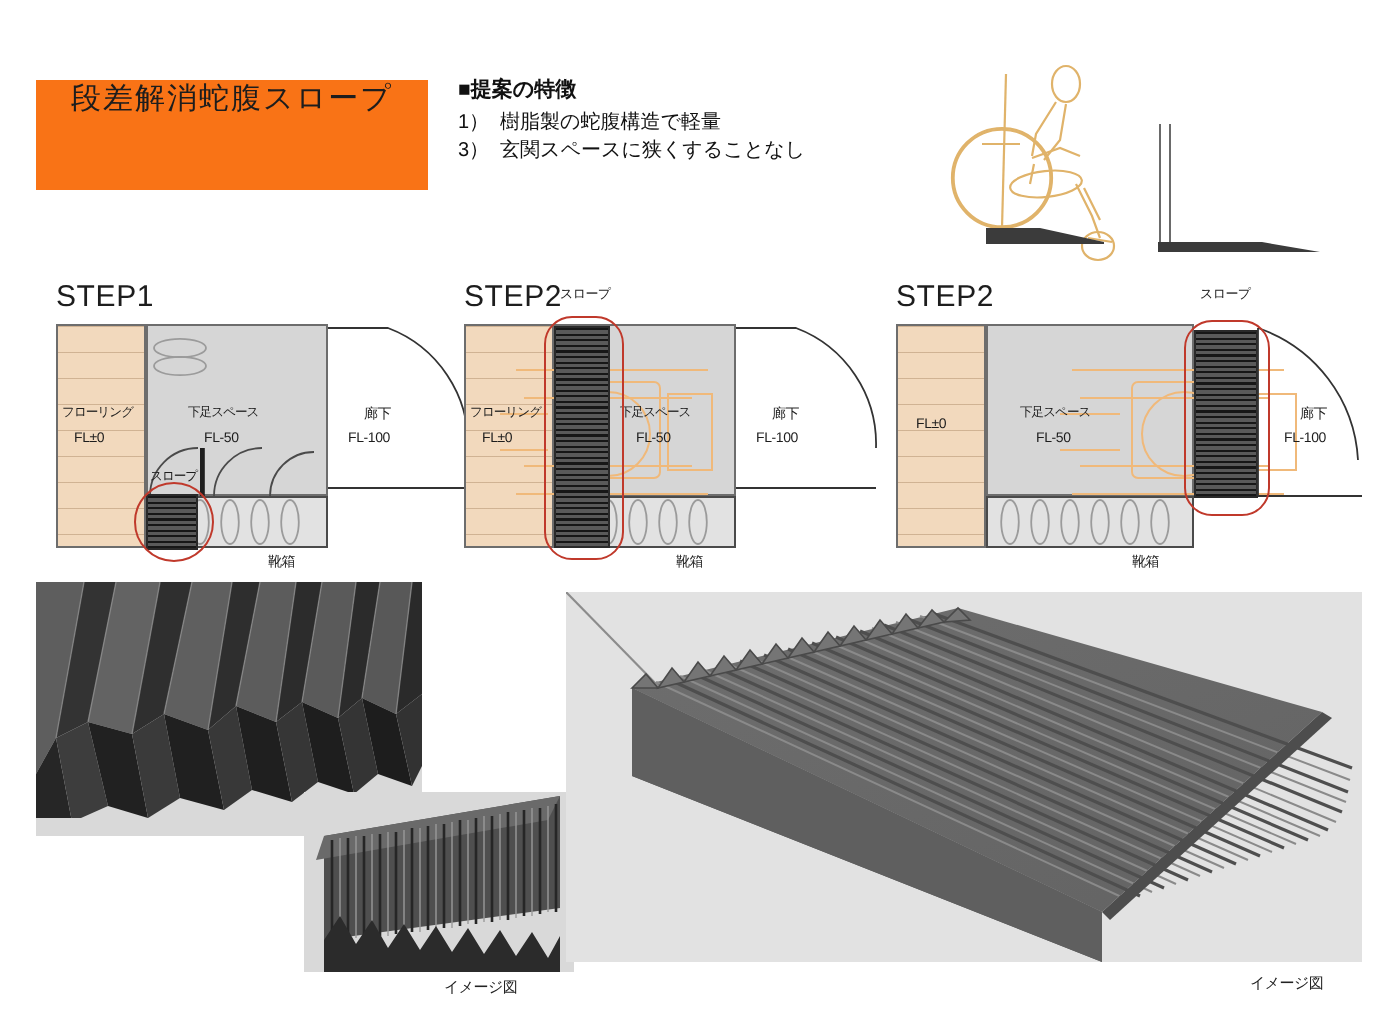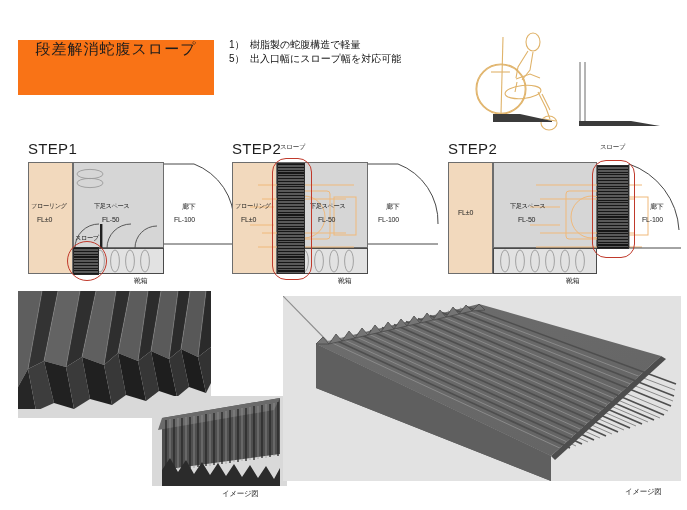--- a/index.html
+++ b/index.html
@@ -83,25 +83,26 @@
   .photo-frame{position:absolute;overflow:hidden;background:#e3e3e3;}
 </style>
 </head>
 <body>
 
 <div class="abs" id="title-box">
   <span class="t">段差解消蛇腹スロープ</span>
 </div>
 
 <div class="abs" id="features">
+  <div class="head">■提案の特徴</div>
   <div class="row">
     <span class="num">1）</span><span>樹脂製の蛇腹構造で軽量</span>
   </div>
   <div class="row">
-    <span class="num">5）</span><span>出入口幅にスロープ幅を対応可能</span>
+    <span class="num">3）</span><span>玄関スペースに狭くすることなし</span>
   </div>
 </div>
 
 <div class="abs" id="wheelchair-illustration">
   <svg width="227" height="118" viewBox="0 0 227 118">
     <g fill="none" stroke="#e0b36a" stroke-width="1.1">
       <circle cx="41" cy="67" r="25"></circle>
       <circle cx="41" cy="67" r="24.2"></circle>
       <line x1="43" y1="15" x2="41" y2="92"></line>
       <ellipse cx="73" cy="20" rx="7" ry="9"></ellipse>

